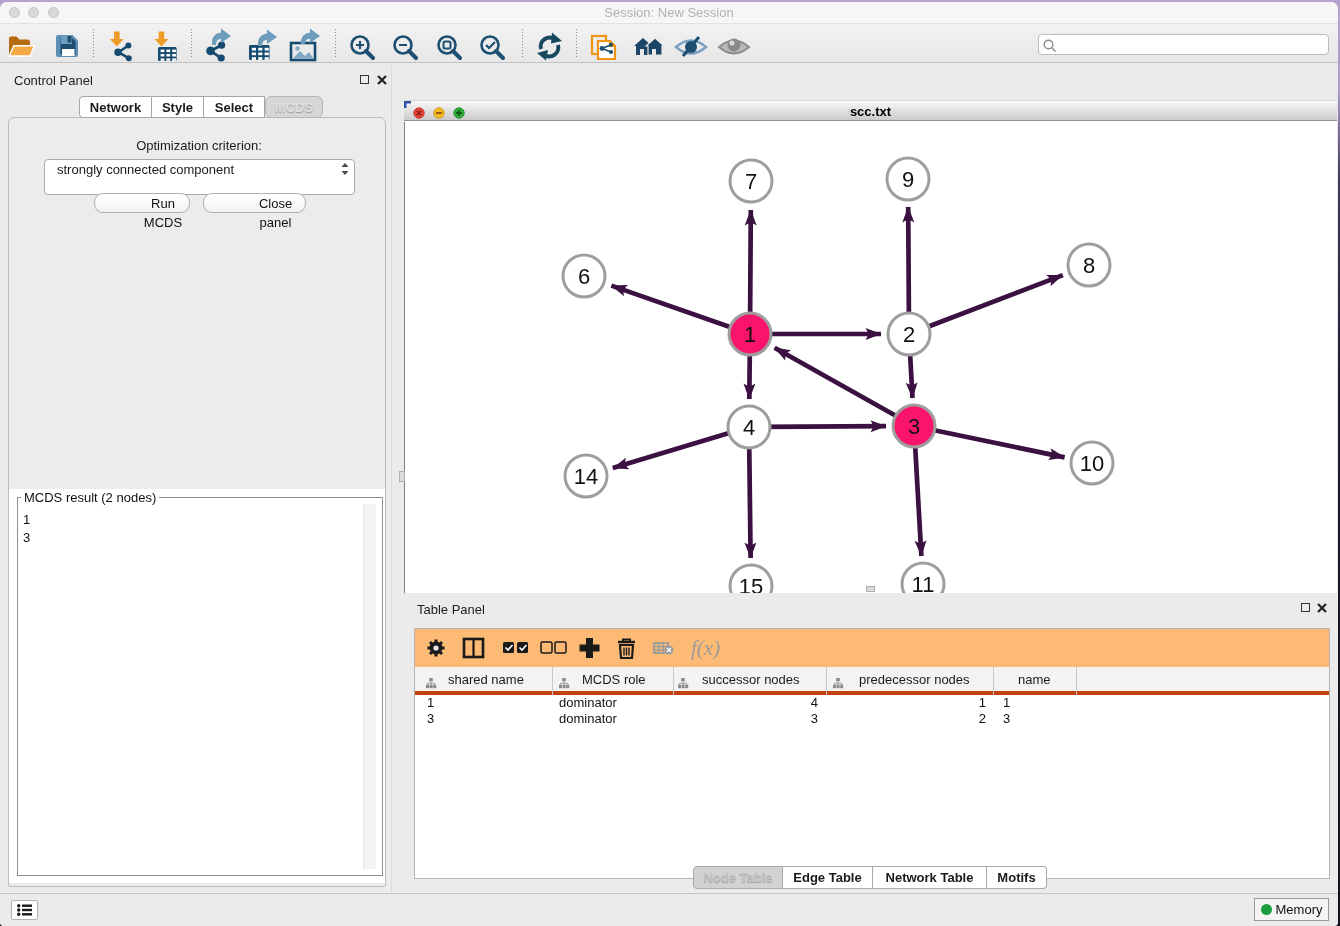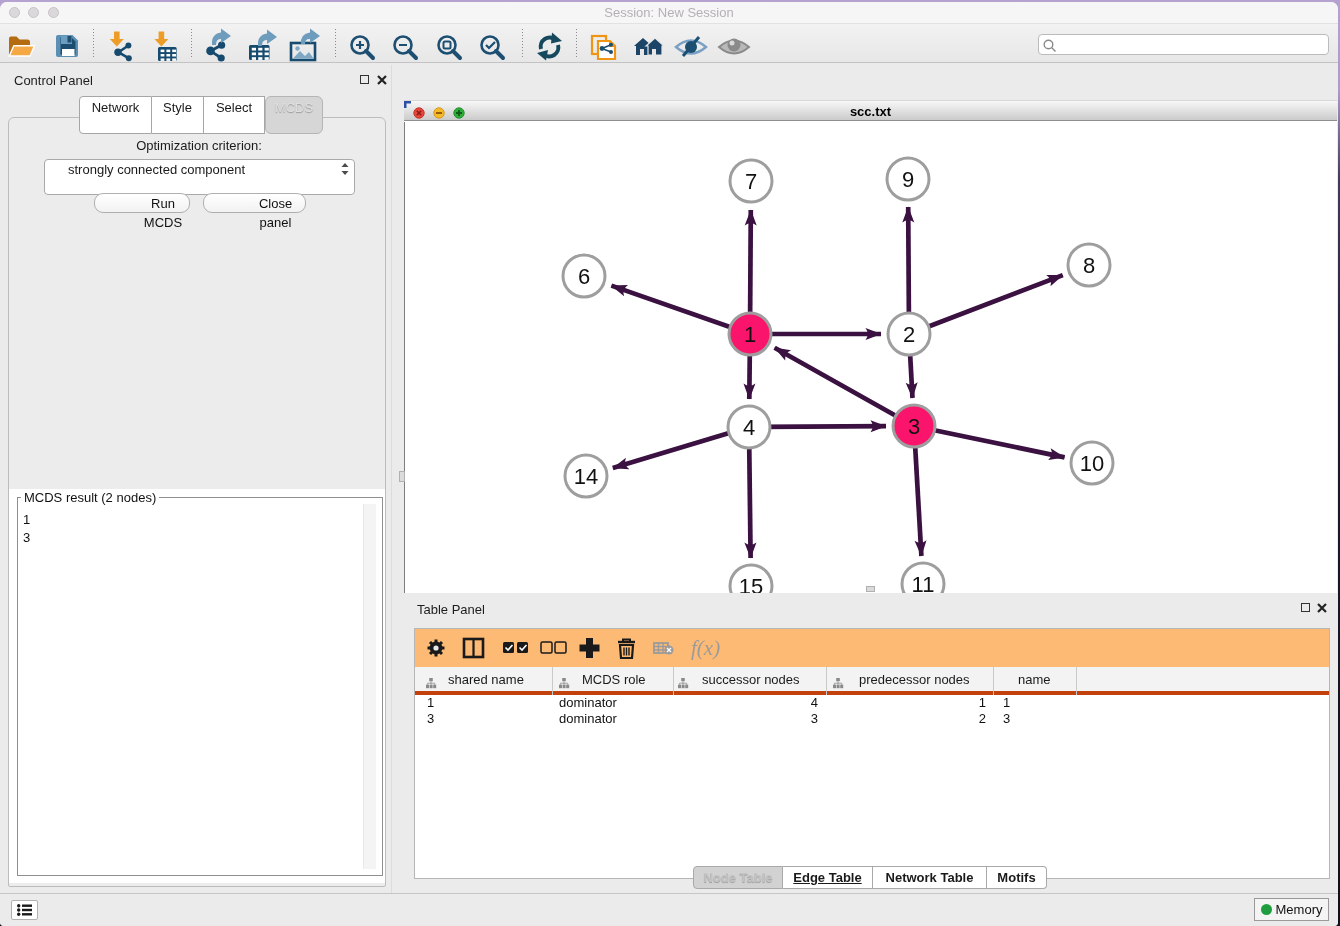--- a/index.html
+++ b/index.html
@@ -9,24 +9,24 @@
 .abs { position:absolute; }
 
 #titlebar { left:0; top:0; width:1338px; height:21px; background:#f6f6f6; }
 .tl { border-radius:50%; width:11px; height:11px; top:5px; }
 
 #toolbar { left:0; top:21px; width:1338px; height:40px; background:linear-gradient(#f2f2f2,#e7e7e7); border-top:1px solid #e2e2e2; border-bottom:1px solid #c3c3c3; }
 .sep { top:27px; width:1px; height:30px; background-image:linear-gradient(#8a8a8a 1px, transparent 1px); background-size:1px 3px; }
 #searchbox { left:1038px; top:32px; width:291px; height:21px; background:#fff; border:1px solid #bbb; border-radius:4px; }
 
 #cp-title { left:14px; top:71px; font-size:13px; color:#1d1d1d; }
-.tab { top:94px; height:38px; border:1px solid #a6a6a6; background:#fff; font-size:13px; font-weight:normal; color:#1a1a1a; text-align:center; line-height:21px; }
+.tab { top:94px; height:22px; border:1px solid #a6a6a6; background:#fff; font-size:13px; font-weight:bold; color:#1a1a1a; text-align:center; line-height:21px; }
 #tabpane { left:8px; top:115px; width:378px; height:770px; border:1px solid #bcbcbc; border-radius:6px 6px 2px 2px; background:#ececec; }
 #optlabel { left:0px; top:136px; width:398px; text-align:center; font-size:13px; color:#1a1a1a; }
-#combo { left:44px; top:157px; width:311px; height:36px; background:#fff; border:1px solid #a9a9a9; border-radius:4px; font-size:13px; color:#1a1a1a; line-height:19px; padding-left:23px; }
+#combo { left:44px; top:157px; width:311px; height:36px; background:#fff; border:1px solid #a9a9a9; border-radius:4px; font-size:13px; color:#1a1a1a; line-height:19px; padding-left:12px; }
 .btn { top:191px; height:20px; background:linear-gradient(#fff,#f2f2f2); border:1px solid #b0b0b0; border-radius:9px; font-size:13px; color:#111; text-align:center; line-height:19px;padding-left:42px; }
 #resultpanel { left:9px; top:487px; width:376px; height:394px; background:#fff; }
 #fieldset { left:17px; top:495px; width:366px; height:379px; border:1px solid #8f8f8f; }
 #legend { left:21px; top:488px; background:#fff; padding:0 3px; font-size:13px; color:#111; }
 #sb-track { left:363px; top:502px; width:13px; height:365px; background:#f4f4f4; border-left:1px solid #e8e8e8; }
 
 #netwin { left:404px; top:62px; width:933px; height:529px; background:#fff;margin-top:36px; }
 #nettitle { left:0px; top:0px; width:933px; height:21px; background:linear-gradient(#f8f8f8,#cbcbcb); border-bottom:1px solid #8f8f8f; border-top:1px solid #d8d8d8; }
 
 #tablepanel { left:404px; top:591px; width:933px; height:302px; background:#ebebeb; }
@@ -399,21 +399,21 @@
       <div class="abs" style="left:0; top:82px; width:914px; height:16px;">
         <div class="cell" style="left:12px;">3</div>
         <div class="cell" style="left:144px;">dominator</div>
         <div class="cell" style="left:355px; width:48px; text-align:right;">3</div>
         <div class="cell" style="left:523px; width:48px; text-align:right;">2</div>
         <div class="cell" style="left:588px;">3</div>
       </div>
     </div>
   </div>
   <div class="abs btab" style="left:693px; width:90px; border-radius:4px 0 0 4px; background:#d2d2d2; color:#c3c3c3; text-shadow:0 1px 1px #9a9a9a;">Node Table</div>
-  <div class="abs btab" style="left:783px; width:90px; border-left:none;text-decoration:underline;">Edge Table</div>
+  <div class="abs btab" style="left:783px; width:90px; border-left:none;">Edge Table</div>
   <div class="abs btab" style="left:873px; width:114px; border-left:none;">Network Table</div>
   <div class="abs btab" style="left:987px; width:60px; border-left:none; border-radius:0 4px 4px 0;">Motifs</div>
 
   <div class="abs" id="statusbar">
     <div class="abs" style="left:11px; top:6px; width:27px; height:20px; background:#fff; border:1px solid #b2b2b2; border-radius:2px;">
       <svg width="15" height="12" style="position:absolute; left:5px; top:3px;">
         <g fill="#1a1a1a">
           <circle cx="1.7" cy="1.7" r="1.7"></circle>
             <rect x="5" y="0.5" width="10" height="2.4"></rect>
           <circle cx="1.7" cy="6" r="1.7"></circle>

